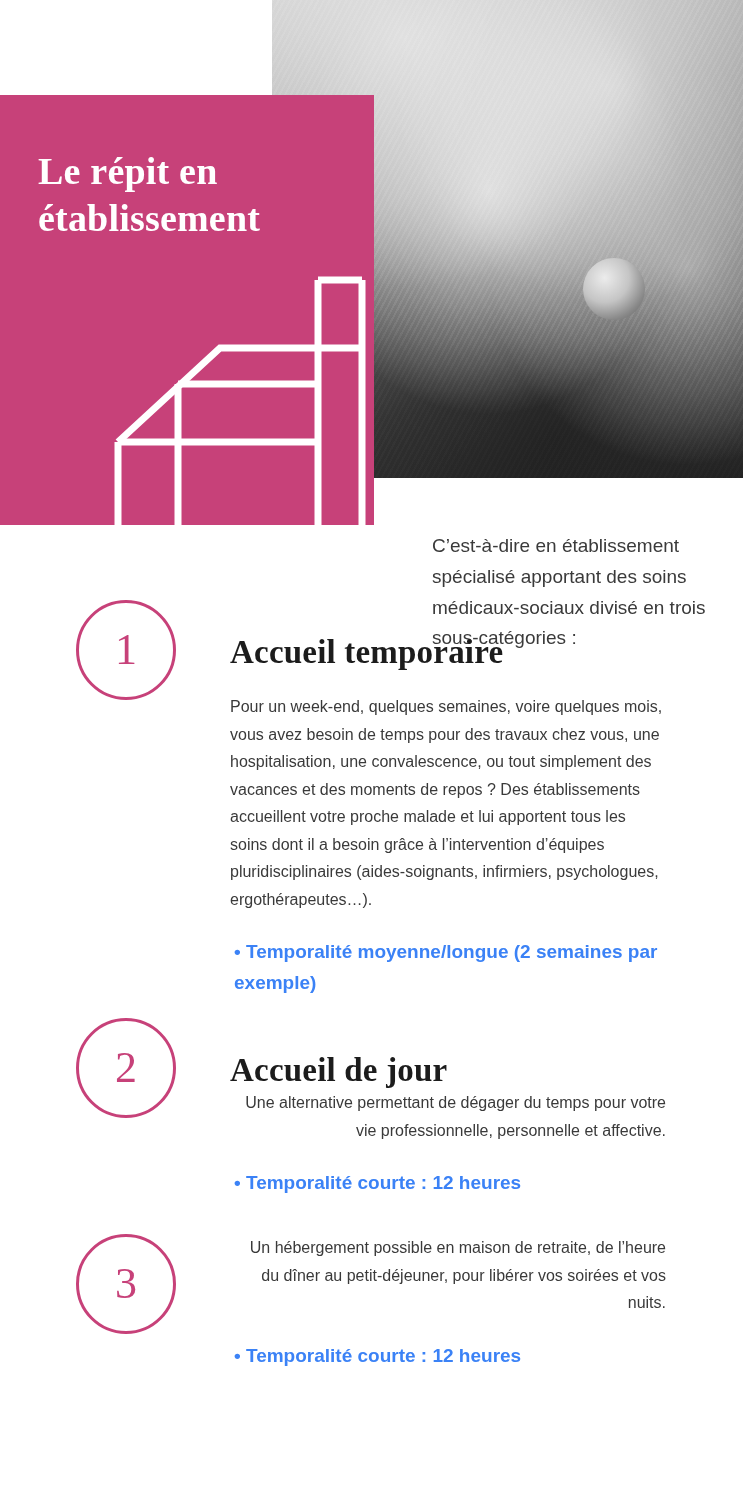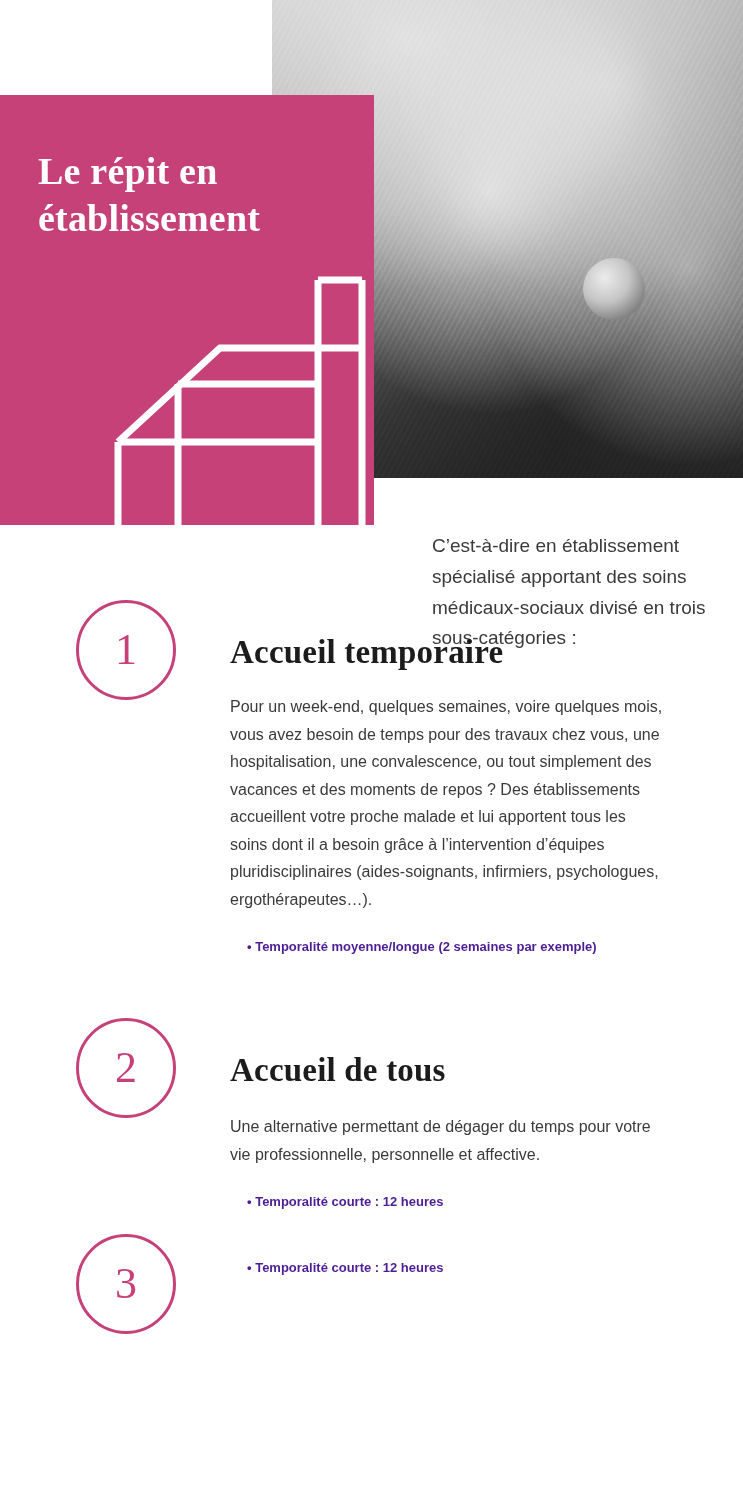--- a/index.html
+++ b/index.html
@@ -144,27 +144,27 @@
     margin: 34px 0 0 0;
     letter-spacing: 0.2px;
   }
   .sec-para {
     font-size: 16px;
     line-height: 1.72;
     color: #3a3a3a;
     margin: 22px 0 0 0;
     width: 436px;
   }
-  .sec-para.tight { margin-top: 24px; }
+  .sec-para.tight { margin-top: 0; text-align: right; }
   .sec-note {
-    font-size: 13px;
+    font-size: 19px;
     line-height: 1.6;
     font-weight: bold;
-    color: #4c1d95;
-    margin: 24px 0 0 17px;
+    color: #3b82f6;
+    margin: 24px 0 0 4px;
   }
 </style>
 </head>
 <body>
 
 <div class="hero">
 
   <div class="hero-photo">
     <div class="photo-layer"></div>
     <div class="photo-sphere"></div>
@@ -195,24 +195,25 @@
   <div class="sec-body">
     <h2 class="sec-title">Accueil temporaire</h2>
     <p class="sec-para">Pour un week-end, quelques semaines, voire quelques mois, vous avez besoin de temps pour des travaux chez vous, une hospitalisation, une convalescence, ou tout simplement des vacances et des moments de repos ? Des établissements accueillent votre proche malade et lui apportent tous les soins dont il a besoin grâce à l’intervention d’équipes pluridisciplinaires (aides-soignants, infirmiers, psychologues, ergothérapeutes…).</p>
     <p class="sec-note">• Temporalité moyenne/longue (2 semaines par exemple)</p>
   </div>
 </div>
 
 <div class="section s2">
   <div class="num-circle">2</div>
   <div class="sec-body">
-    <h2 class="sec-title">Accueil de tous</h2>
+    <h2 class="sec-title">Accueil de jour</h2>
     <p class="sec-para tight">Une alternative permettant de dégager du temps pour votre vie professionnelle, personnelle et affective.</p>
     <p class="sec-note">• Temporalité courte : 12 heures</p>
   </div>
 </div>
 
 <div class="section s3">
   <div class="num-circle">3</div>
   <div class="sec-body">
+    <p class="sec-para tight">Un hébergement possible en maison de retraite, de l’heure du dîner au petit-déjeuner, pour libérer vos soirées et vos nuits.</p>
     <p class="sec-note">• Temporalité courte : 12 heures</p>
   </div>
 </div>
 
 </body></html>

